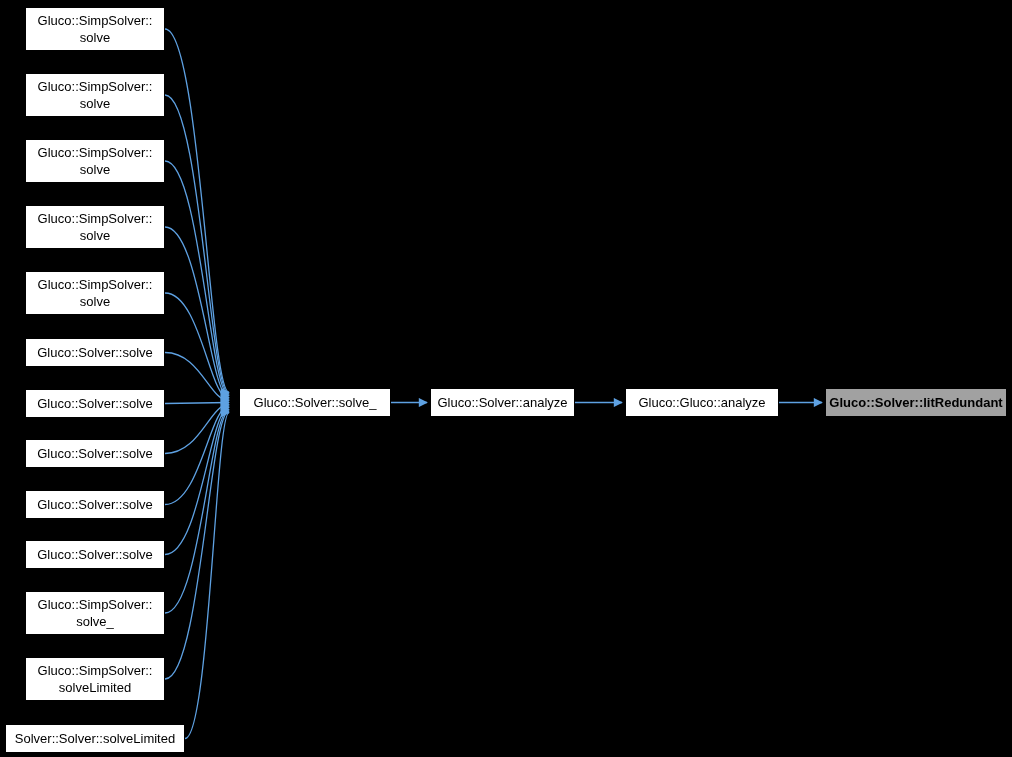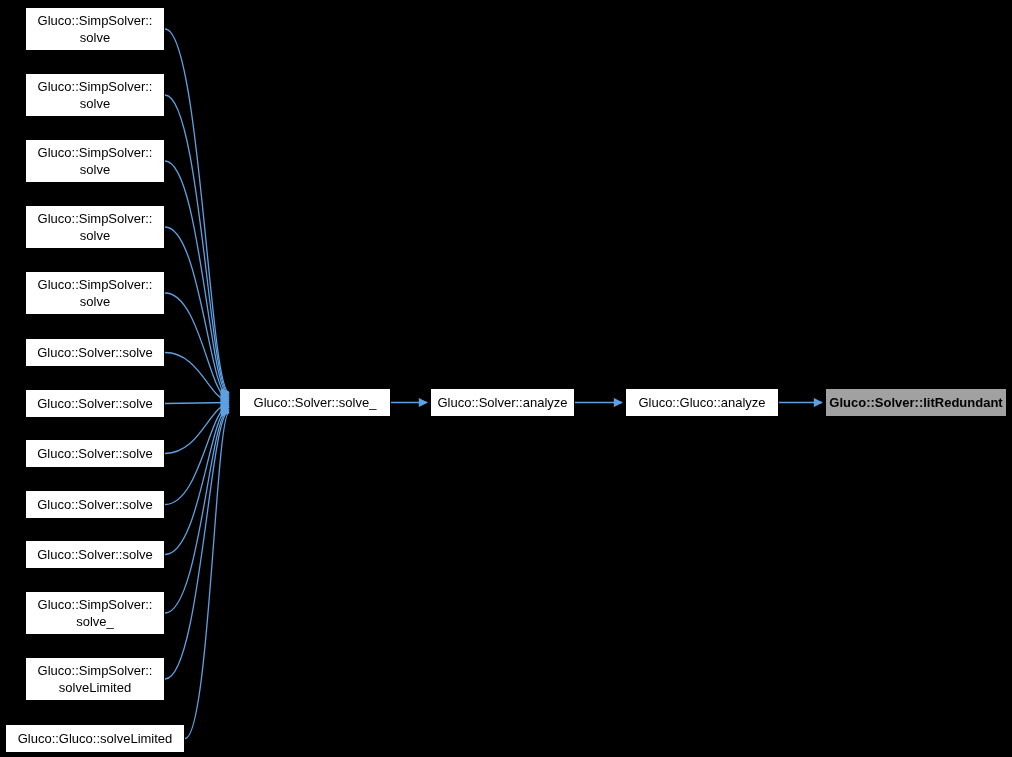--- a/index.html
+++ b/index.html
@@ -131,21 +131,21 @@
       </div>
       <div class="graph-node" title="Gluco::SimpSolver::solve_" style="left: 25px; top: 591px; width: 140px; height: 44px;">
         <div class="node-line">Gluco::SimpSolver::</div>
         <div class="node-line">solve_</div>
       </div>
       <div class="graph-node" title="Gluco::SimpSolver::solveLimited" style="left: 25px; top: 657px; width: 140px; height: 44px;">
         <div class="node-line">Gluco::SimpSolver::</div>
         <div class="node-line">solveLimited</div>
       </div>
       <div class="graph-node" title="Gluco::Solver::solveLimited" style="left: 5px; top: 724px; width: 180px; height: 29px;">
-        <div class="node-line">Gluco::Gluco::solveLimited</div>
+        <div class="node-line">Solver::Solver::solveLimited</div>
       </div>
       <div class="graph-node" title="Gluco::Solver::solve_" style="left: 239px; top: 388px; width: 152px; height: 29px;">
         <div class="node-line">Gluco::Solver::solve_</div>
       </div>
       <div class="graph-node" title="Gluco::Solver::search" style="left: 430px; top: 388px; width: 145px; height: 29px;">
         <div class="node-line">Gluco::Solver::analyze</div>
       </div>
       <div class="graph-node" title="Gluco::Solver::analyze" style="left: 625px; top: 388px; width: 154px; height: 29px;">
         <div class="node-line">Gluco::Gluco::analyze</div>
       </div>

